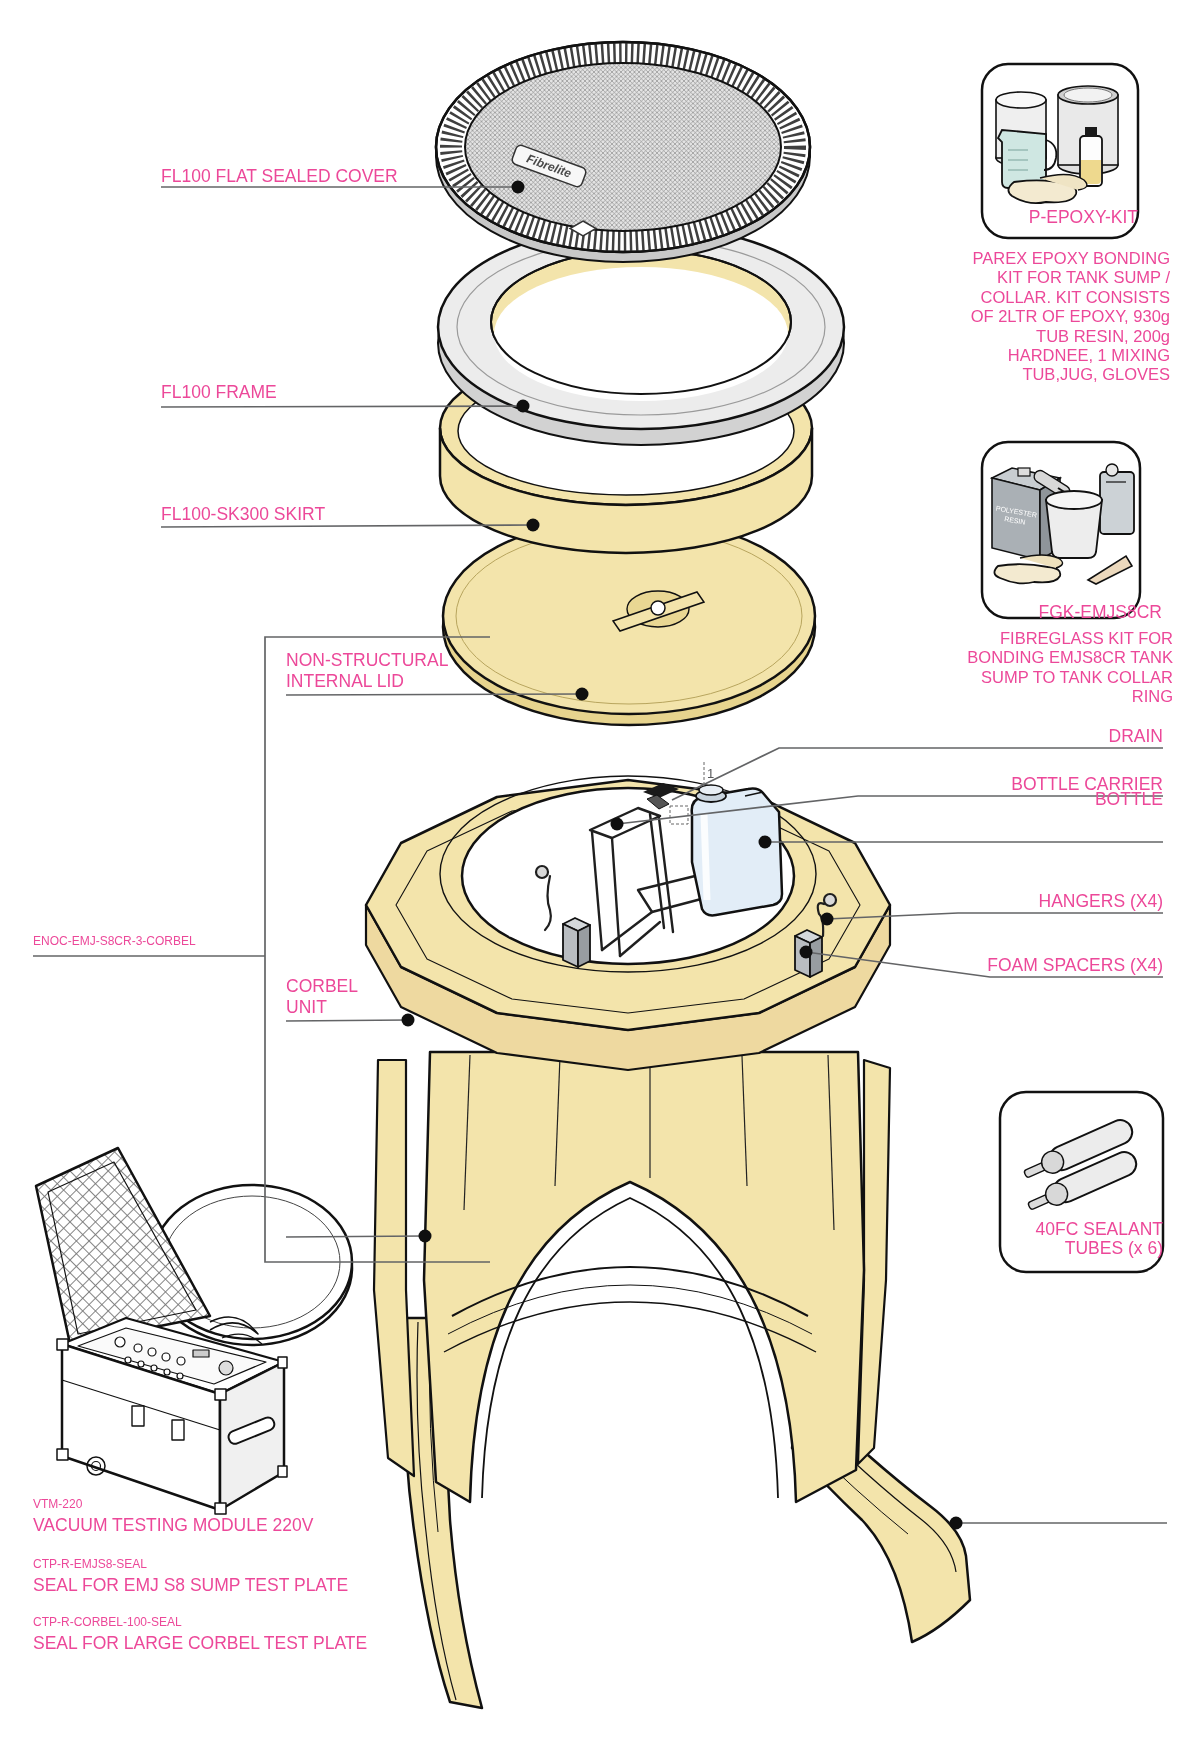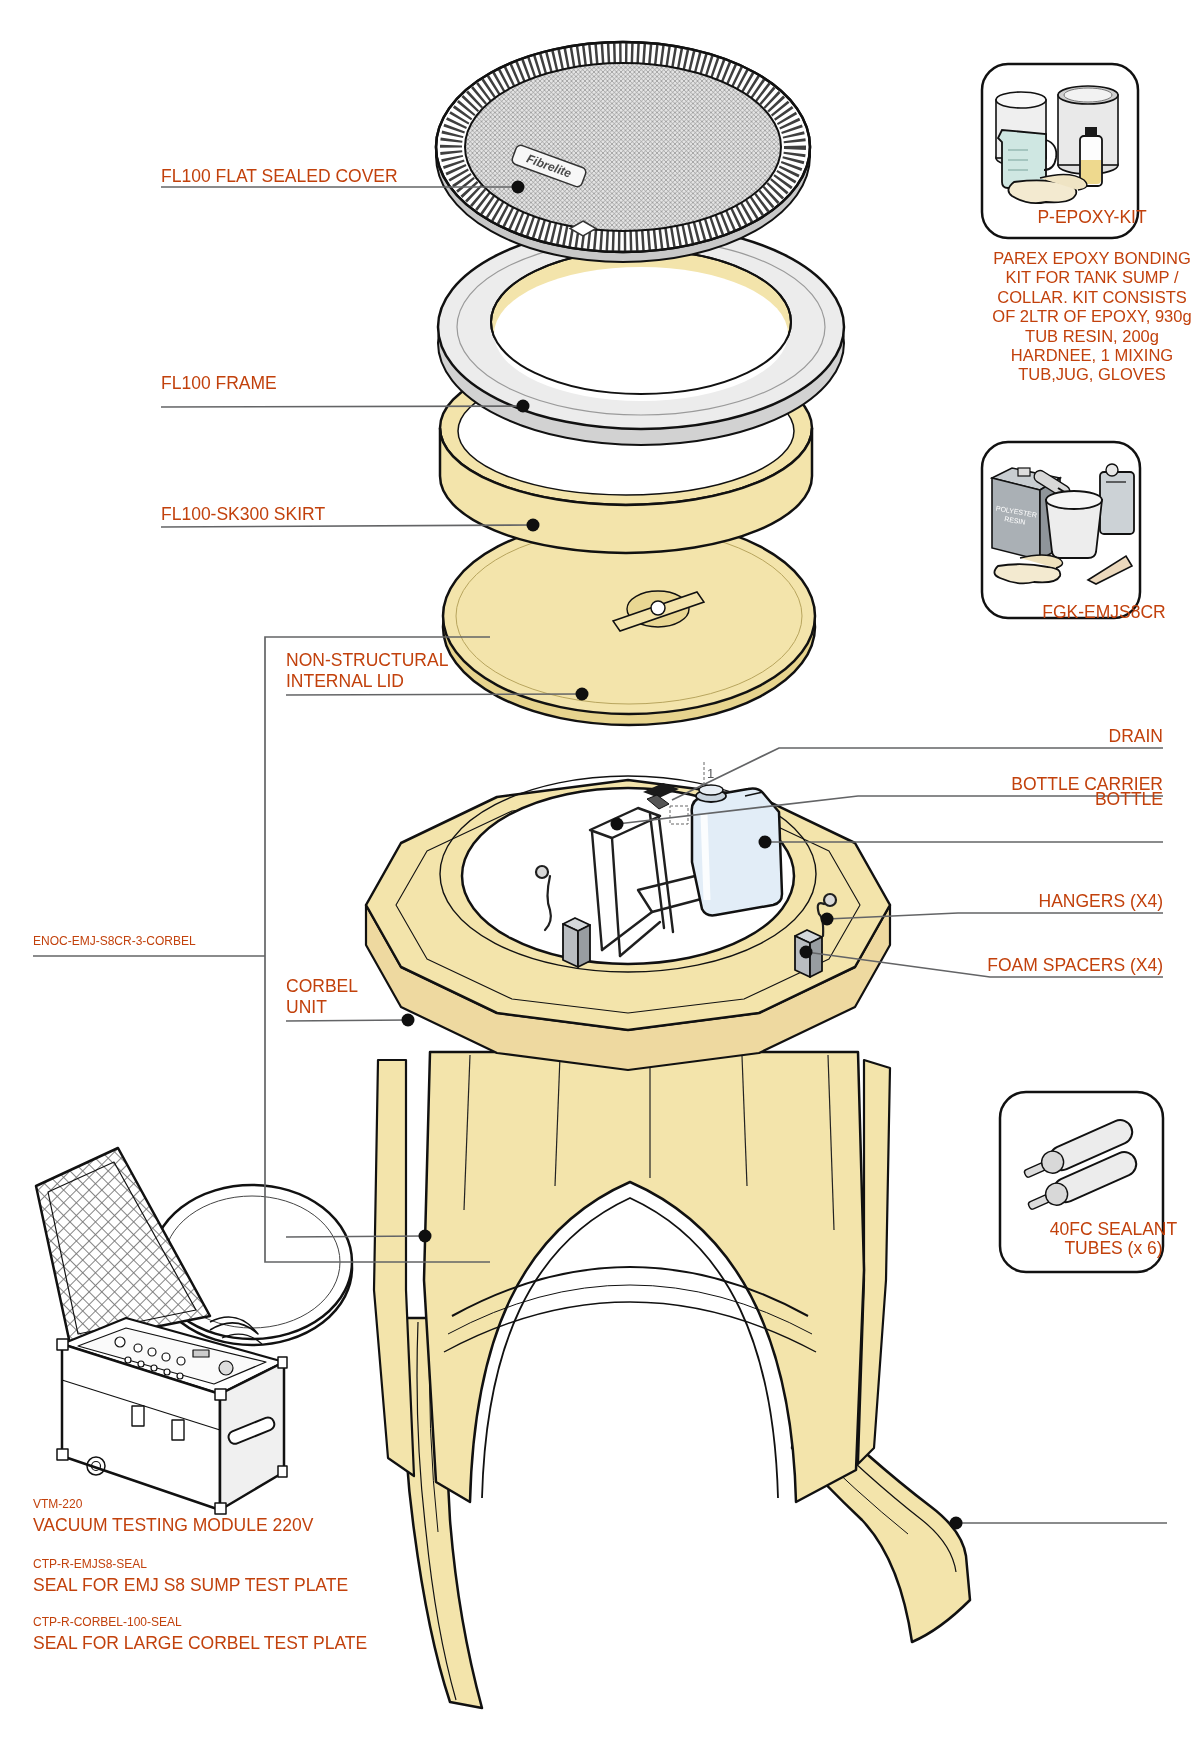--- a/index.html
+++ b/index.html
@@ -1,22 +1,22 @@
 <!DOCTYPE html>
 <html><head>
 <meta charset="utf-8">
 <style>
   html,body{margin:0;padding:0;background:#fff;}
   .page{position:relative;width:1200px;height:1741px;background:#fff;overflow:hidden;
         font-family:"Liberation Sans",sans-serif;color:#231f20;}
   svg.art{position:absolute;left:0;top:0;}
-  .lbl{position:absolute;font-size:17.5px;line-height:21px;white-space:pre-line;color:#c2410c;}
+  .lbl{position:absolute;font-size:17.5px;line-height:21px;white-space:pre-line;color:#ec4899;}
   .b{font-weight:400;font-size:12px;}
   .r{text-align:left;}
-  .c{text-align:center;margin-left:32px;}
+  .c{text-align:right;}
   .sump-lbl{line-height:19.8px;}
   .collar-lbl{line-height:19px;}
   .kitdesc{font-size:16.5px;line-height:19.4px;}
 </style>
 </head>
 <body>
 
 <div class="page">
 
 <svg class="art" width="1200" height="1741" viewBox="0 0 1200 1741">
@@ -282,21 +282,21 @@
       <g transform="rotate(-24 1084 1182)">
         <rect x="1024" y="1178" width="30" height="8" rx="3" fill="#dcdcdc" stroke="#111" stroke-width="1.4"></rect>
         <rect x="1052" y="1170" width="88" height="24" rx="12" fill="#ececec" stroke="#111" stroke-width="2"></rect>
         <circle cx="1054" cy="1182" r="11" fill="#d8d8d8" stroke="#111" stroke-width="1.4"></circle>
       </g>
     </g>
   </g>
 </svg>
 
 <div class="lbl" style="left:161px;top:166px">FL100 FLAT SEALED COVER</div>
-<div class="lbl" style="left:161px;top:373px">FL100 FRAME</div>
+<div class="lbl" style="left:161px;top:382px">FL100 FRAME</div>
 <div class="lbl" style="left:161px;top:504px">FL100-SK300 SKIRT</div>
 <div class="lbl" style="left:286px;top:650px">NON-STRUCTURAL
 INTERNAL LID</div>
 <div class="lbl b" style="left:33px;top:931px">ENOC-EMJ-S8CR-3-CORBEL</div>
 <div class="lbl" style="left:286px;top:976px">CORBEL
 UNIT</div>
 
 <div class="lbl r" style="right:37px;top:726px">DRAIN</div>
 <div class="lbl r" style="right:37px;top:774px">BOTTLE CARRIER</div>
 <div class="lbl r" style="right:37px;top:789px">BOTTLE</div>
@@ -312,16 +312,20 @@
 
 <div class="lbl c" style="left:982px;width:156px;top:207px">P-EPOXY-KIT</div>
 <div class="lbl c kitdesc" style="left:950px;width:220px;top:249px">PAREX EPOXY BONDING
 KIT FOR TANK SUMP /
 COLLAR. KIT CONSISTS
 OF 2LTR OF EPOXY, 930g
 TUB RESIN, 200g
 HARDNEE, 1 MIXING
 TUB,JUG, GLOVES</div>
 <div class="lbl c" style="left:982px;width:180px;top:602px">FGK-EMJS8CR</div>
+<div class="lbl c kitdesc" style="left:949px;width:224px;top:629px">FIBREGLASS KIT FOR
+BONDING EMJS8CR TANK
+SUMP TO TANK COLLAR
+RING</div>
 <div class="lbl c collar-lbl" style="left:1000px;width:163px;top:1220px">40FC SEALANT
 TUBES (x 6)</div>
 
 </div>
 
 </body></html>

